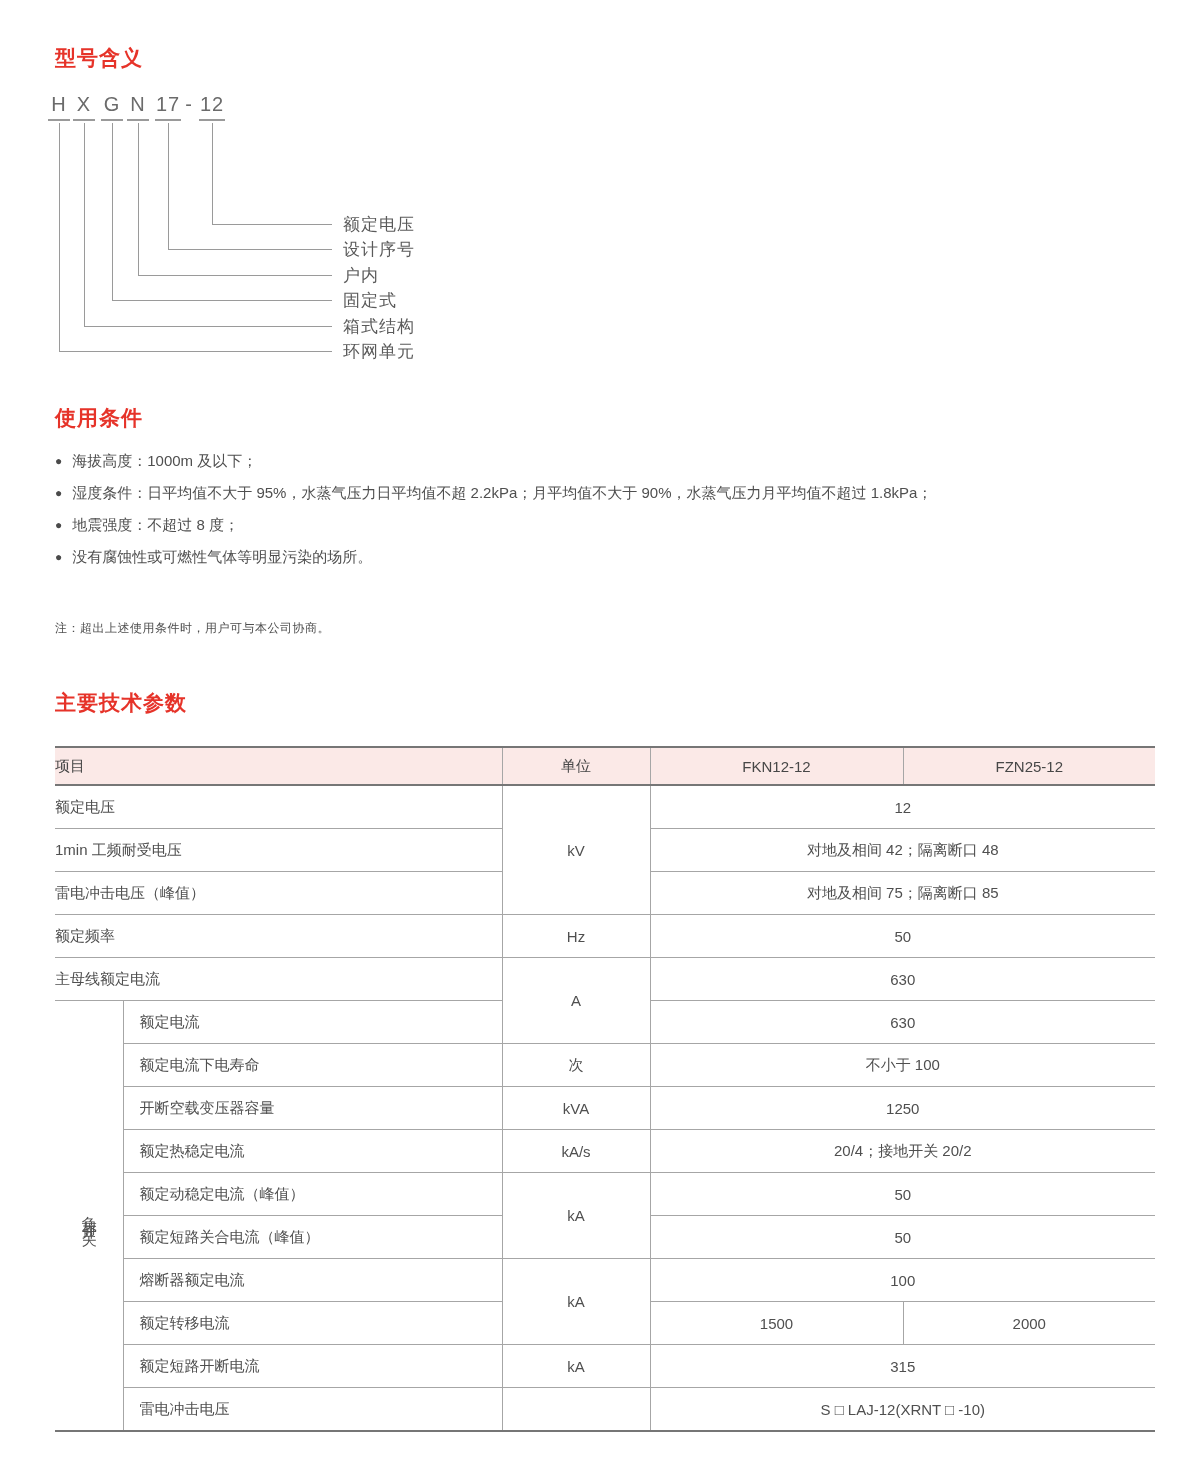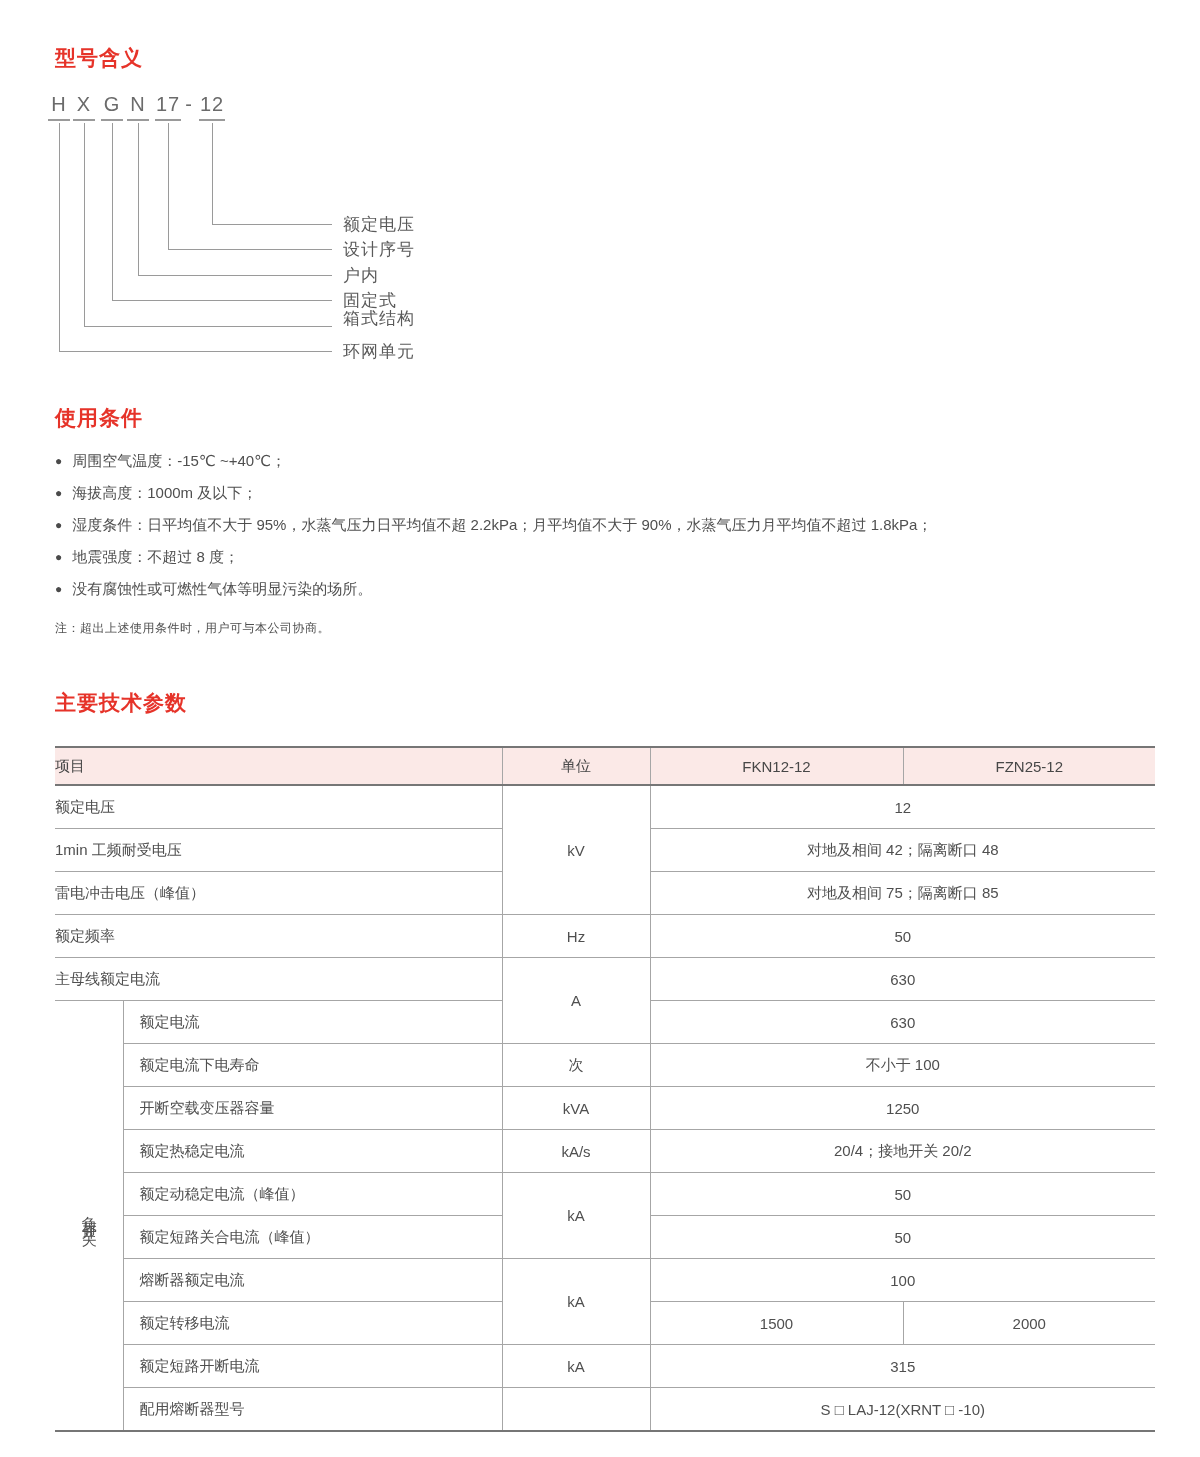--- a/index.html
+++ b/index.html
@@ -28,21 +28,21 @@
   }
   .uline{position:absolute;top:29px;height:2px;background:#9a9a9a;}
   .vline{position:absolute;top:33px;width:1px;background:#9a9a9a;}
   .hline{position:absolute;height:1px;background:#9a9a9a;}
   .dlabel{
     position:absolute;left:343px;transform:translateY(-50%);
     font-size:17px;color:#5a5a5a;white-space:nowrap;letter-spacing:1px;
   }
   
   .c1{left:46px;width:26px;}  .u1{left:48px;width:22px;}  .v1{left:59px;height:228px;}  .h1{top:261px;left:59px;width:273px;}  .l1{top:261px;}
-  .c2{left:71px;width:26px;}  .u2{left:73px;width:22px;}  .v2{left:84px;height:203px;}  .h2{top:236px;left:84px;width:248px;}  .l2{top:228px;}
+  .c2{left:71px;width:26px;}  .u2{left:73px;width:22px;}  .v2{left:84px;height:203px;}  .h2{top:236px;left:84px;width:248px;}  .l2{top:236px;}
   .c3{left:99px;width:26px;}  .u3{left:101px;width:22px;} .v3{left:112px;height:177px;} .h3{top:210px;left:112px;width:220px;} .l3{top:210px;}
   .c4{left:125px;width:26px;} .u4{left:127px;width:22px;} .v4{left:138px;height:152px;} .h4{top:185px;left:138px;width:194px;} .l4{top:185px;}
   .c5{left:152px;width:32px;} .u5{left:155px;width:26px;} .v5{left:168px;height:126px;} .h5{top:159px;left:168px;width:164px;} .l5{top:159px;text-align:center;}
   .c6{left:196px;width:32px;} .u6{left:199px;width:26px;} .v6{left:212px;height:101px;} .h6{top:134px;left:212px;width:120px;} .l6{top:134px;}
   .csep{left:179px;width:20px;}
 
   
   .conditions{position:absolute;left:55px;top:450px;width:1110px;margin:0;padding:0;}
   .conditions li{
     list-style:none;margin:0 0 10px 0;
@@ -118,21 +118,20 @@
     <span class="dlabel l5">设计序号</span>
     <span class="dlabel l4">户内</span>
     <span class="dlabel l3">固定式</span>
     <span class="dlabel l2">箱式结构</span>
     <span class="dlabel l1">环网单元</span>
   </div>
 
   <h2 class="sec-title t2">使用条件</h2>
 
   <ul class="conditions">
-    <li><span class="bullet">●</span><span>周围空气温度：-15℃ ~+40℃；</span></li>
     <li><span class="bullet">●</span><span>海拔高度：1000m 及以下；</span></li>
     <li><span class="bullet">●</span><span>湿度条件：日平均值不大于 95%，水蒸气压力日平均值不超 2.2kPa；月平均值不大于 90%，水蒸气压力月平均值不超过 1.8kPa；</span></li>
     <li><span class="bullet">●</span><span>地震强度：不超过 8 度；</span></li>
     <li><span class="bullet">●</span><span>没有腐蚀性或可燃性气体等明显污染的场所。</span></li>
   </ul>
 
   <p class="note">注：超出上述使用条件时，用户可与本公司协商。</p>
 
   <h2 class="sec-title t3">主要技术参数</h2>
 
@@ -214,20 +213,20 @@
         <td class="cell-item sub">额定转移电流</td>
         <td class="cell-c bl">1500</td>
         <td class="cell-c bl">2000</td>
       </tr>
       <tr>
         <td class="cell-item sub">额定短路开断电流</td>
         <td class="cell-c bl">kA</td>
         <td colspan="2" class="cell-c bl">315</td>
       </tr>
       <tr>
-        <td class="cell-item sub">配用熔断器型号</td>
+        <td class="cell-item sub">雷电冲击电压</td>
         <td class="cell-c bl"></td>
         <td colspan="2" class="cell-c bl">S □ LAJ-12(XRNT □ -10)</td>
       </tr>
     </tbody>
   </table>
 
 </div>
 
 </body></html>

